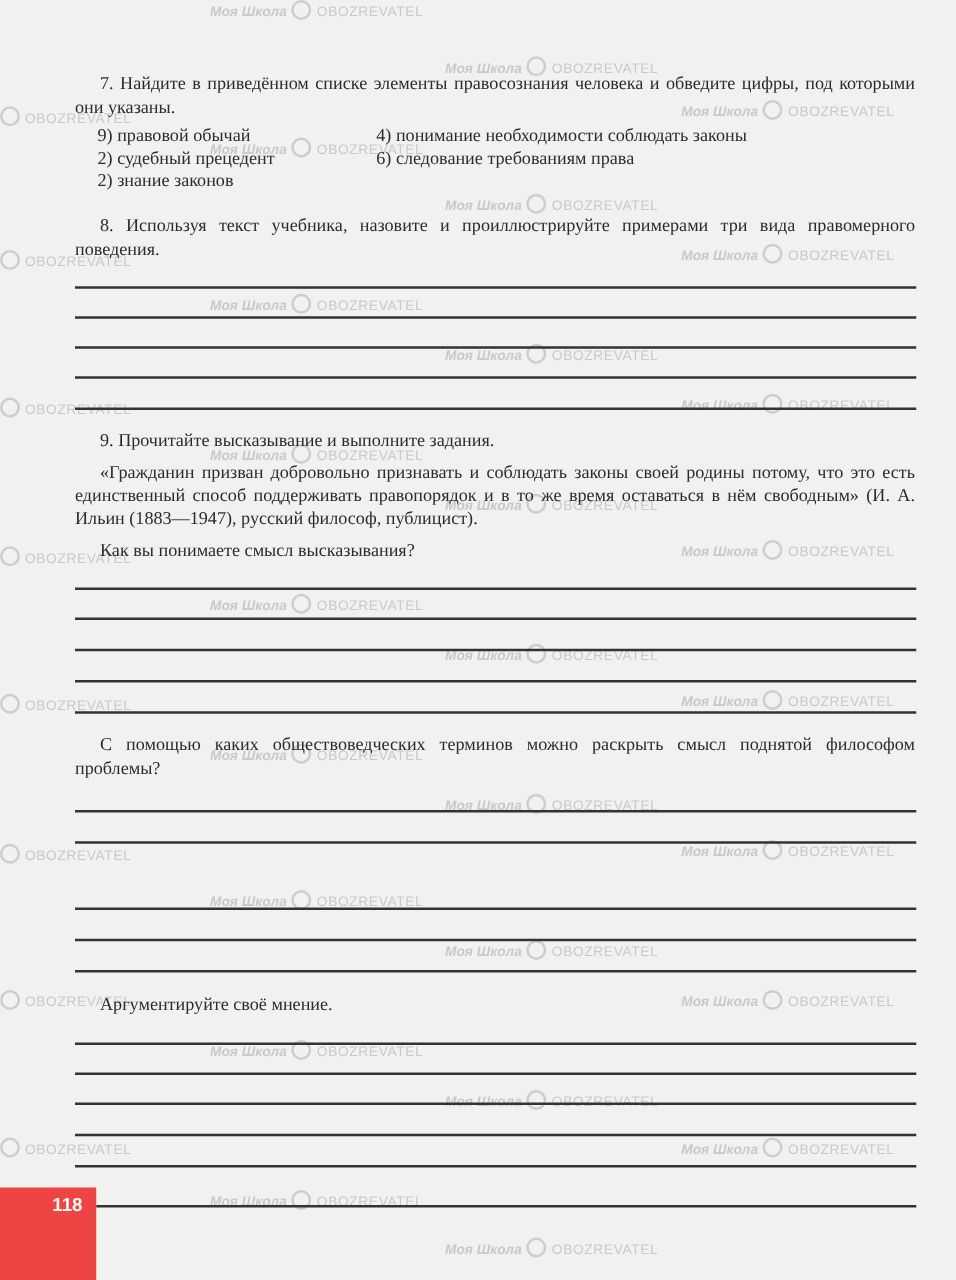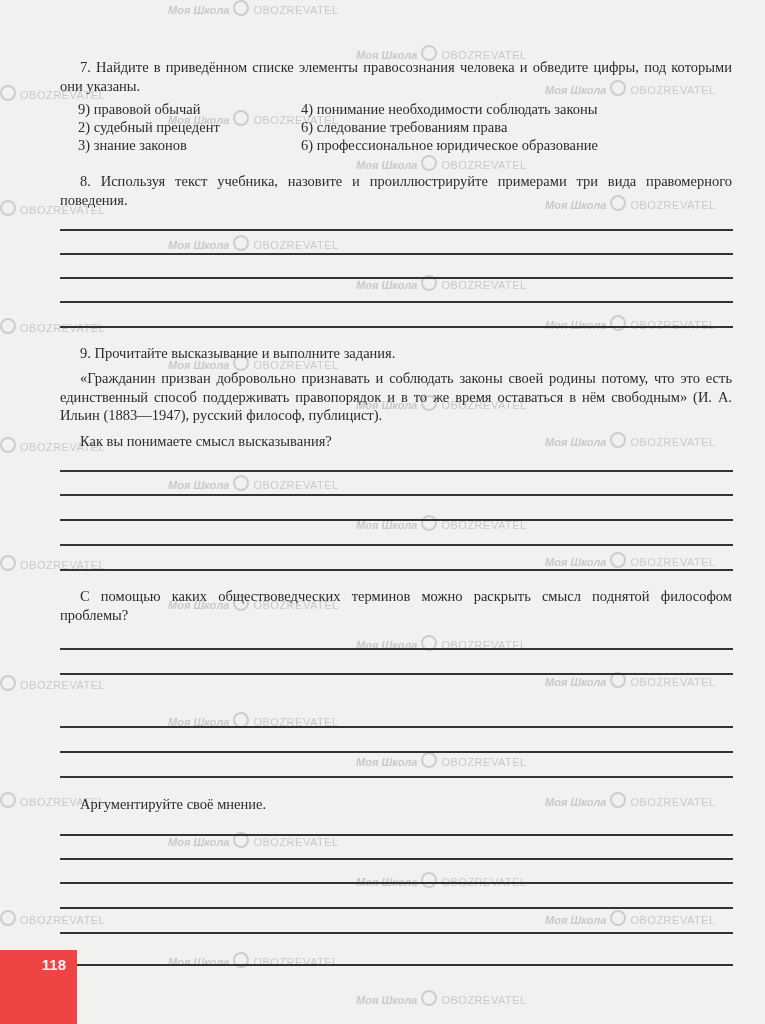--- a/index.html
+++ b/index.html
@@ -200,24 +200,23 @@
     </div>
   <div class="wm" style="left:356px;top:990px;">
       <span class="brand">Моя Школа</span>
       <span class="logo"></span>
       <span class="name">OBOZREVATEL</span>
     </div>
 
   <div class="para" style="top:58px;">7. Найдите в приведённом списке элементы правосознания человека и обведите цифры, под которыми они указаны.</div>
   <div class="opt" style="left:78px;top:101px;">9) правовой обычай</div>
   <div class="opt" style="left:78px;top:119px;">2) судебный прецедент</div>
-  <div class="opt" style="left:78px;top:137px;">3) знание законов</div>
+  <div class="opt" style="left:78px;top:137px;">2) знание законов</div>
   <div class="opt" style="left:301px;top:101px;">4) понимание необходимости соблюдать законы</div>
   <div class="opt" style="left:301px;top:119px;">6) следование требованиям права</div>
-  <div class="opt" style="left:301px;top:137px;">6) профессиональное юридическое образование</div>
 
   <div class="para" style="top:172px;">8. Используя текст учебника, назовите и проиллюстрируйте примерами три вида правомерного поведения.</div>
   <div class="line" style="top:229px;"></div>
   <div class="line" style="top:253px;"></div>
   <div class="line" style="top:277px;"></div>
   <div class="line" style="top:301px;"></div>
   <div class="line" style="top:326px;"></div>
 
   <div class="para" style="top:344px;">9. Прочитайте высказывание и выполните задания.</div>
   <div class="para" style="top:369px;">«Гражданин призван добровольно признавать и соблюдать законы своей родины потому, что это есть единственный способ поддерживать правопорядок и в то же время оставаться в нём свободным» (И. А. Ильин (1883—1947), русский философ, публицист).</div>

